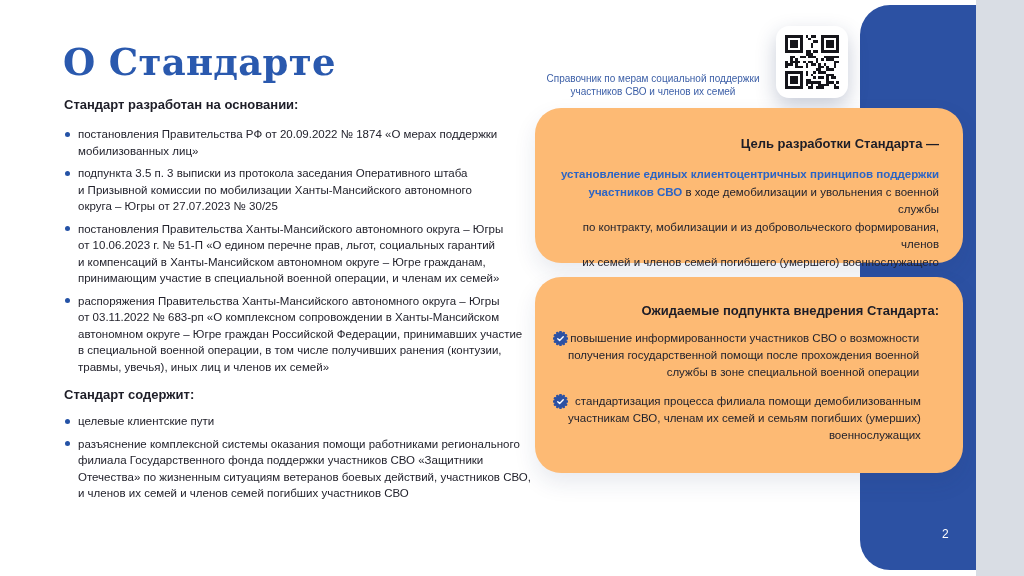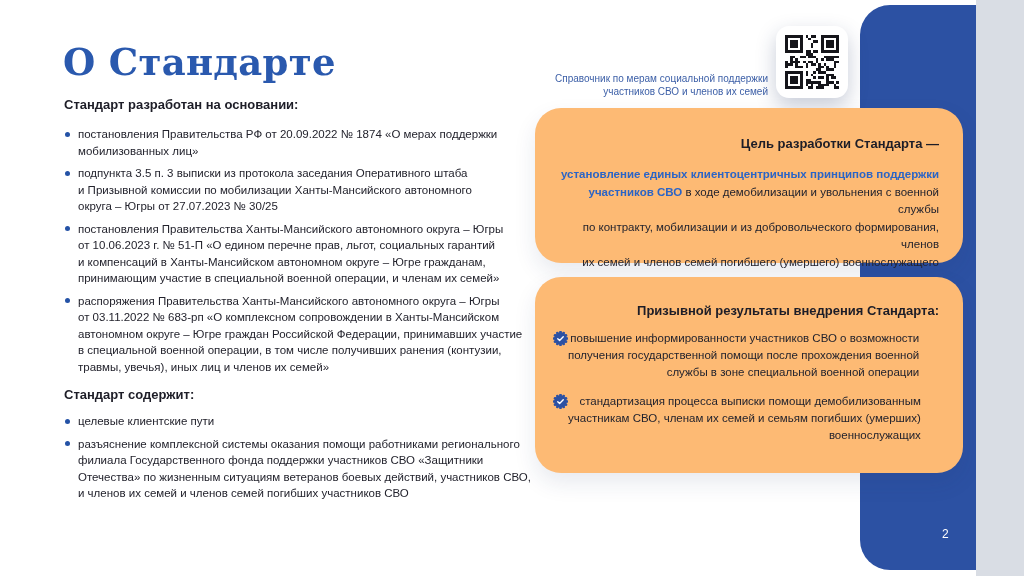--- a/index.html
+++ b/index.html
@@ -26,21 +26,21 @@
   .badge{width:15px;height:15px;flex:none;margin-top:1px;}
   .result-text{font-size:11.5px;line-height:17px;white-space:pre-line;}
   
   .qr-card{
     position:absolute;left:776px;top:26px;width:72px;height:72px;background:#fff;
     border-radius:13px;box-shadow:0 8px 20px rgba(30,50,100,0.25);
     display:flex;align-items:center;justify-content:center;
   }
   .qr-svg{width:54px;height:54px;}
   .qr-caption{
-    position:absolute;left:538px;top:73px;width:230px;text-align:right;
+    position:absolute;left:538px;top:73px;width:230px;text-align:center;
     font-size:10px;line-height:12.5px;color:#3c5fa7;white-space:pre-line;
   }
   
   .title{
     position:absolute;left:63px;top:40px;
     font-family:"DejaVu Serif","Liberation Serif",serif;font-weight:bold;
     font-size:37px;color:#2a59ae;letter-spacing:0.3px;
   }
   .sec-heading{position:absolute;left:64px;font-size:13px;font-weight:bold;color:#1d1d27;}
   .sec-heading-1{top:97px;}
@@ -225,21 +225,21 @@
 
   <div class="card card-goal">
     <div class="card-heading">Цель разработки Стандарта —</div>
     <div class="card-goal-body"><span class="lead-blue">установление единых клиентоцентричных принципов поддержки
 участников СВО</span><span> в ходе демобилизации и увольнения с военной службы
 по контракту, мобилизации и из добровольческого формирования, членов
 их семей и членов семей погибшего (умершего) военнослужащего</span></div>
   </div>
 
   <div class="card card-results">
-    <div class="card-heading">Призывной результаты внедрения Стандарта:</div>
+    <div class="card-heading">Ожидаемые подпункта внедрения Стандарта:</div>
 
     <div class="result-item">
       <svg class="badge" viewBox="0 0 24 24">
         <g fill="#2c51a3">
           <circle cx="12" cy="12" r="9.8"></circle>
           <circle cx="22" cy="12" r="2.3"></circle>
             <circle cx="20.66" cy="17" r="2.3"></circle>
           <circle cx="17" cy="20.66" r="2.3"></circle>
             <circle cx="12" cy="22" r="2.3"></circle>
           <circle cx="7" cy="20.66" r="2.3"></circle>
@@ -270,20 +270,20 @@
             <circle cx="3.34" cy="17" r="2.3"></circle>
           <circle cx="2" cy="12" r="2.3"></circle>
             <circle cx="3.34" cy="7" r="2.3"></circle>
           <circle cx="7" cy="3.34" r="2.3"></circle>
             <circle cx="12" cy="2" r="2.3"></circle>
           <circle cx="17" cy="3.34" r="2.3"></circle>
             <circle cx="20.66" cy="7" r="2.3"></circle>
         </g>
         <path d="M7.6 12.3l3 3 5.8-6" fill="none" stroke="#fff" stroke-width="2.2" stroke-linecap="round" stroke-linejoin="round"></path>
       </svg>
-      <div class="result-text">стандартизация процесса выписки помощи демобилизованным
+      <div class="result-text">стандартизация процесса филиала помощи демобилизованным
 участникам СВО, членам их семей и семьям погибших (умерших)
 военнослужащих</div>
     </div>
   </div>
 
   <div class="page-num">2</div>
 </div>
 
 </body></html>

